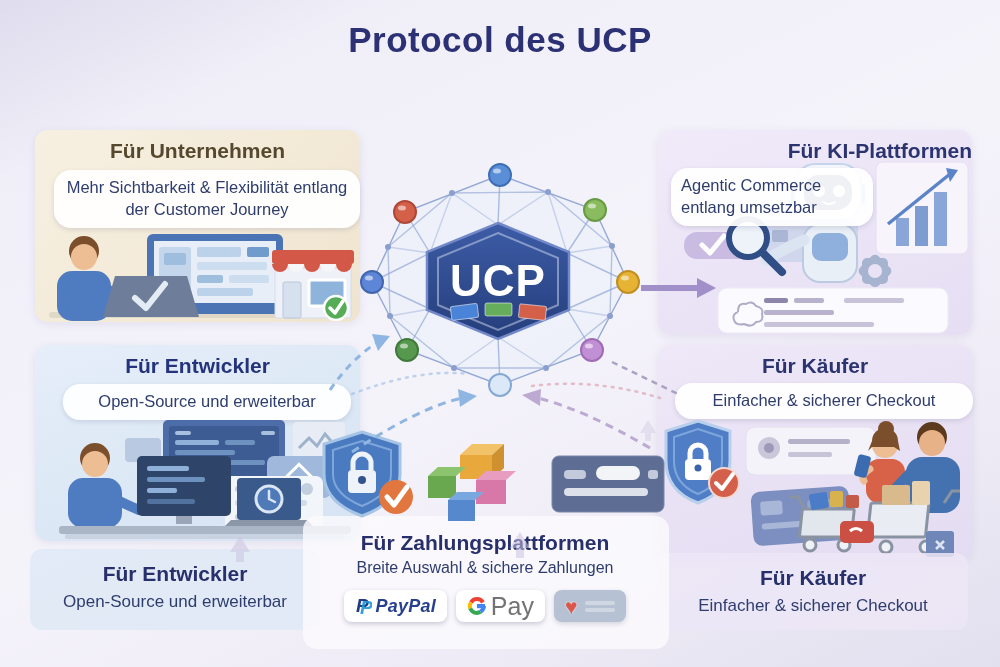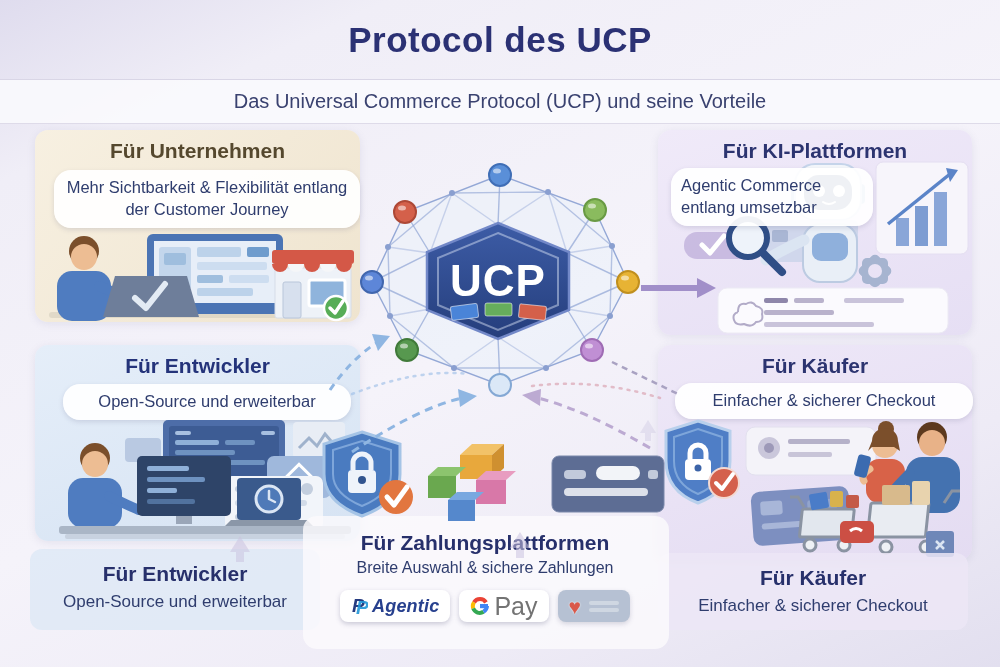--- a/index.html
+++ b/index.html
@@ -17,21 +17,21 @@
 
   
   .panel { position:absolute; border-radius:13px; box-shadow:0 2px 8px rgba(110,110,150,.12); }
   .panel h2 { margin:0; position:absolute; left:0; right:0; top:9px; text-align:center;
               font-size:21px; font-weight:bold; white-space:nowrap; }
   .p-unternehmen { left:35px; top:130px; width:325px; height:192px;
               background:linear-gradient(135deg,#f7f0e1,#efe4cf); }
   .p-unternehmen h2 { color:#55482e; }
   .p-ki { left:658px; top:130px; width:314px; height:205px;
               background:linear-gradient(160deg,#f0eaf9,#e6dff4); }
-  .p-ki h2 { color:#2c3470; }
+  .p-ki h2 { color:#2c3470;text-align:right; }
   .p-entwickler { left:35px; top:345px; width:325px; height:196px;
               background:linear-gradient(160deg,#e5eef9,#d6e3f3); }
   .p-entwickler h2 { color:#24337a; }
   .p-kaeufer { left:658px; top:345px; width:314px; height:215px;
               background:linear-gradient(160deg,#eee8f8,#e4dcf2); }
   .p-kaeufer h2 { color:#2c3470; }
 
   .benefit-box { position:absolute; background:rgba(255,255,255,.93); border-radius:17px;
               box-shadow:0 2px 5px rgba(90,90,130,.18); color:#2f3d6e;
               font-size:16.5px; line-height:1.33; padding:7px 10px; text-align:center; }
@@ -71,23 +71,20 @@
   
   .network { position:absolute; left:0; top:0; width:1000px; height:667px;
              pointer-events:none; z-index:6; }
 </style>
 </head>
 <body>
 
 <div class="stage">
 
   <div class="title">Protocol des UCP</div>
-  <div class="subtitle-band">
-    <div class="subtitle">Das Universal Commerce Protocol (UCP) und seine Vorteile</div>
-  </div>
 
   <div class="panel p-unternehmen">
     <h2>Für Unternehmen</h2>
     <div class="benefit-box bb-unternehmen">Mehr Sichtbarkeit &amp; Flexibilität entlang der Customer Journey</div>
     <svg class="illu" viewBox="0 0 325 98" height="98">
       <rect x="14" y="88" width="300" height="6" rx="3" fill="#d9d2c0" opacity=".7"></rect>
       <g>
         <rect x="112" y="10" width="136" height="80" rx="6" fill="#4b74b4"></rect>
         <rect x="119" y="17" width="122" height="62" fill="#e7eef8"></rect>
         <rect x="124" y="23" width="32" height="42" rx="3" fill="#c3d6ec"></rect>
@@ -348,21 +345,21 @@
     </g>
   </svg>
   <div class="pay-title">Für Zahlungsplattformen</div>
   <div class="pay-benefit">Breite Auswahl &amp; sichere Zahlungen</div>
   <div class="badges">
     <div class="badge">
       <svg width="17" height="22" viewBox="0 0 17 22">
         <text x="1" y="17" font-family="Liberation Sans, sans-serif" font-size="19" font-style="italic" font-weight="bold" fill="#253b80">P</text>
         <text x="5" y="19" font-family="Liberation Sans, sans-serif" font-size="19" font-style="italic" font-weight="bold" fill="#2196d8" opacity="0.9">P</text>
       </svg>
-      <span class="pp-word">Agentic</span>
+      <span class="pp-word">PayPal</span>
     </div>
     <div class="badge">
       <svg width="20" height="20" viewBox="0 0 20 20">
         <path d="M4 6.4 A7 7 0 0 1 16 6.4" stroke="#ea4335" stroke-width="4" fill="none"></path>
         <path d="M3.2 12.4 A7 7 0 0 1 4 6.4" stroke="#fbbc05" stroke-width="4" fill="none"></path>
         <path d="M13.5 15.8 A7 7 0 0 1 3.2 12.4" stroke="#34a853" stroke-width="4" fill="none"></path>
         <path d="M17 10 A7 7 0 0 1 13.5 15.8" stroke="#4285f4" stroke-width="4" fill="none"></path>
         <rect x="10" y="8" width="8" height="4.2" fill="#4285f4"></rect>
       </svg>
       <span class="gp-word">Pay</span>

